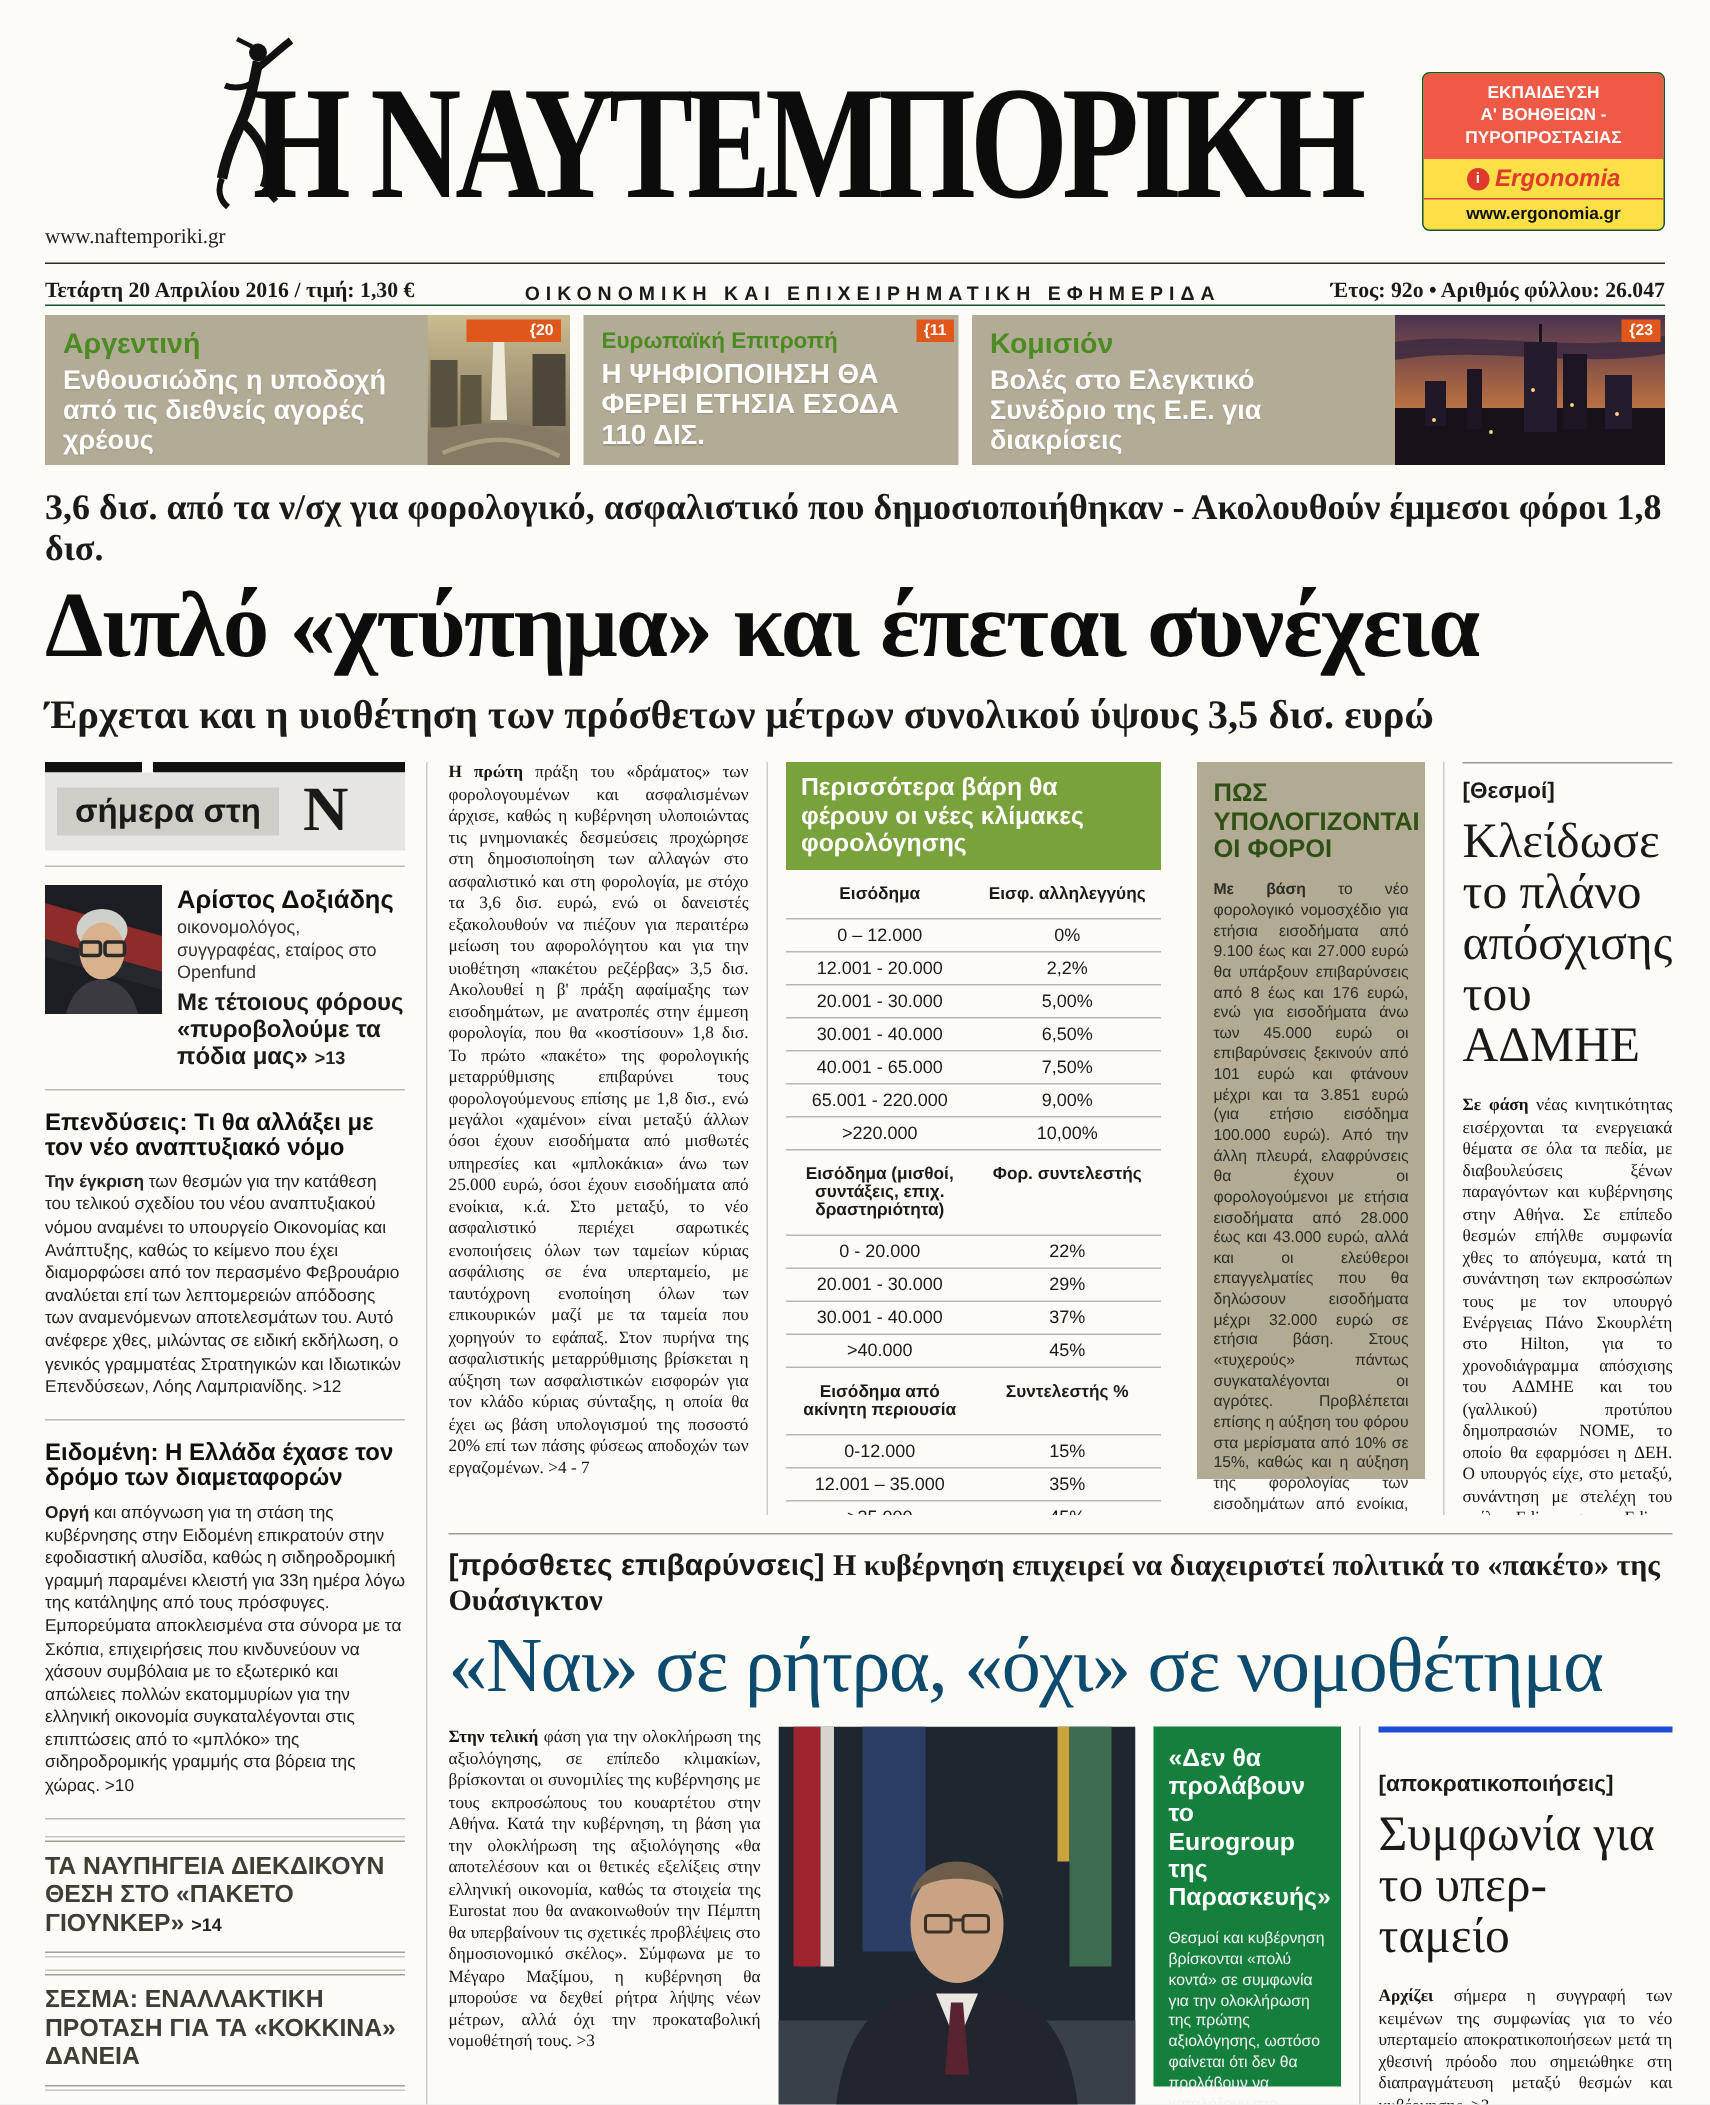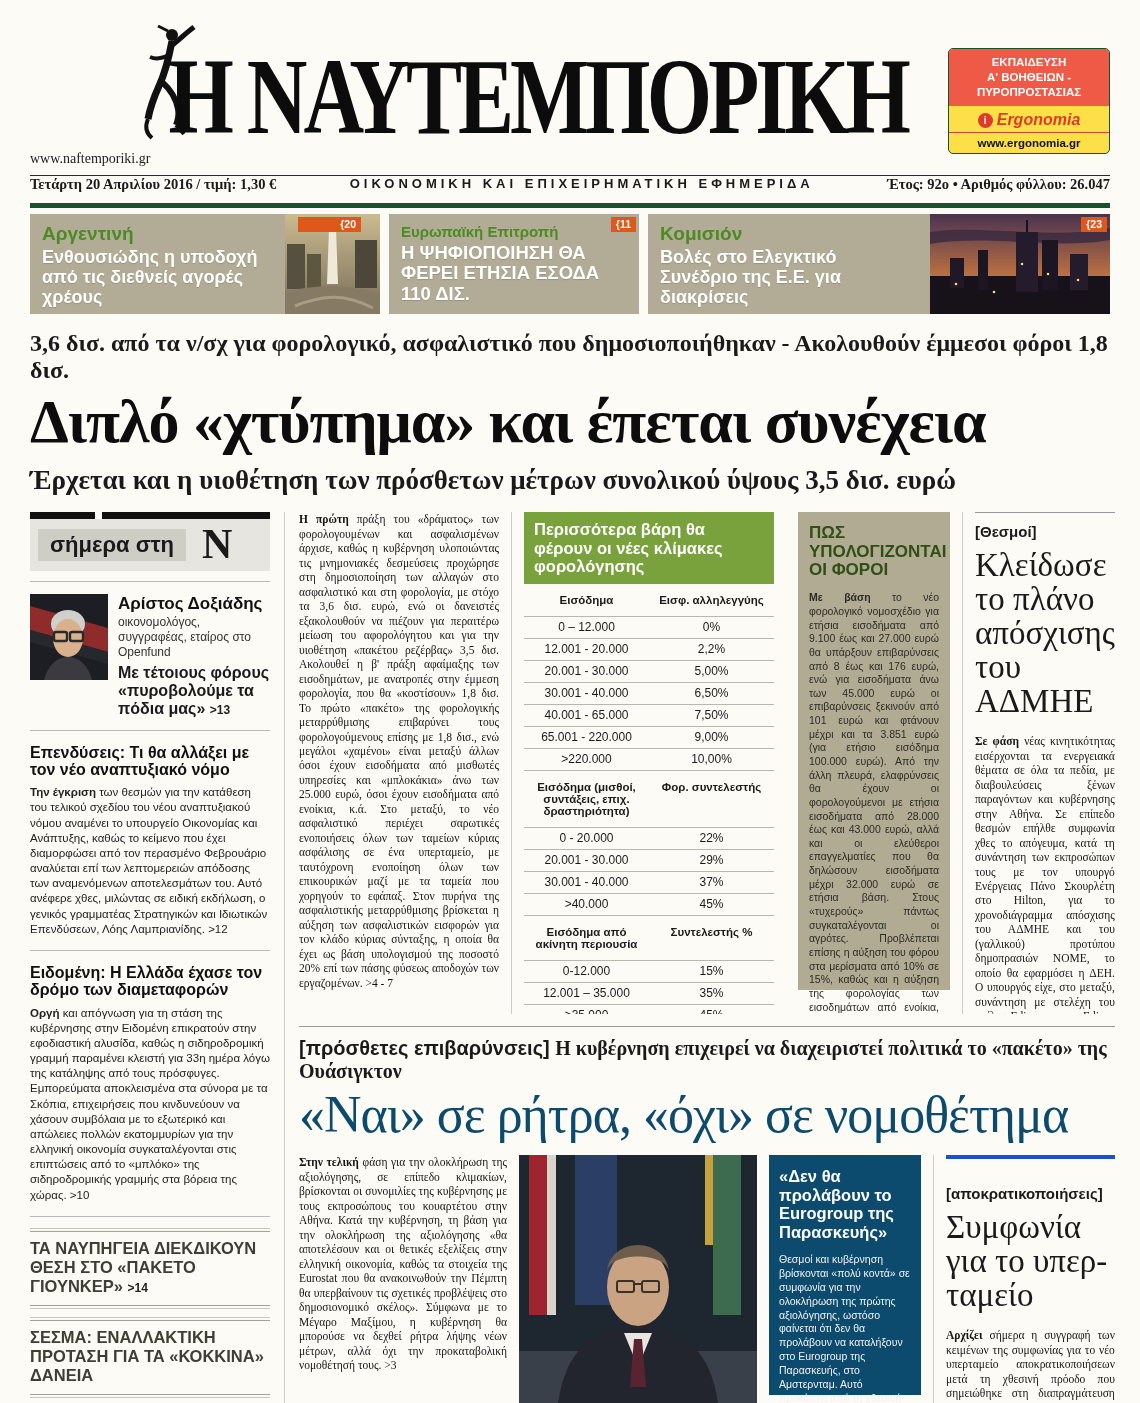--- a/index.html
+++ b/index.html
@@ -15,38 +15,38 @@
     font-family:"Liberation Serif",serif;font-weight:bold;font-size:84px;letter-spacing:-4px;white-space:nowrap;color:#0c0c0c;}
   .ad-box{position:absolute;right:0;top:48px;width:160px;border:1px solid #14532d;border-radius:5px;overflow:hidden;
     text-align:center;background:#fde047;}
   .ad-top{background:#ef5a47;color:#fff;font-weight:bold;font-size:11.5px;line-height:1.3;padding:6px 3px;}
   .ad-brand{padding:5px 0 3px;color:#e03a2d;font-weight:bold;font-size:16px;font-style:italic;}
   .ergo-mark{display:inline-block;width:15px;height:15px;border-radius:50%;background:#e03a2d;color:#fff;
     font-style:normal;font-size:10px;line-height:15px;text-align:center;vertical-align:middle;margin-right:4px;}
   .ad-url{border-top:1px solid #cf4437;color:#111;font-weight:bold;font-size:11.5px;padding:4px 0;}
 
   
-  .info-bar{margin:0 30px;border-top:1px solid #2a2a2a;border-bottom:5px solid #14532d;height:27px;
-    display:flex;justify-content:space-between;align-items:flex-start;}
+  .info-bar{margin:0 30px;border-top:1px solid #2a2a2a;border-bottom:1px solid #14532d;height:27px;
+    display:flex;justify-content:space-between;align-items:flex-end;}
   .info-date,.info-issue{font-family:"Liberation Serif",serif;font-size:14.5px;font-weight:bold;}
   .info-tagline{font-weight:bold;font-size:13px;letter-spacing:4px;}
 
   
   .strips{display:flex;gap:9px;margin:6px 30px 0;}
   .strip{background:#b2ac96;height:100px;position:relative;display:flex;overflow:hidden;}
   .strip-1{width:350px;}.strip-2{width:250px;}.strip-3{width:462px;}
   .strip-text{padding:10px 12px;flex:1;}
   .strip-kicker{color:#4c8b22;font-weight:bold;font-size:19px;line-height:1.05;}
   .strip-title{color:#fff;font-weight:bold;font-size:18px;line-height:1.12;margin-top:3px;text-shadow:0 1px 1px rgba(0,0,0,.15);}
   .strip-2 .strip-kicker{font-size:15px;}
   .strip-2 .strip-title{font-size:18.5px;}
   .strip-photo{height:100%;flex:none;}
   .badge{position:absolute;top:3px;background:#e0571c;color:#fff;font-size:10.5px;font-weight:bold;
     padding:1px 5px;line-height:1.2;}
-  .b1{right:19px;padding-left:42px;}.b2{right:3px;}.b3{right:3px;}
+  .b1{right:6px;padding-left:42px;}.b2{right:3px;}.b3{right:3px;}
 
   
   .lead{margin:0 30px;}
   .lead-kicker{font-family:"Liberation Serif",serif;font-weight:bold;font-size:24px;margin-top:16px;}
   .lead-headline{font-family:"Liberation Serif",serif;font-weight:bold;font-size:62px;line-height:1.02;
     letter-spacing:-1px;margin-top:6px;color:#0d0d0d;}
   .lead-subhead{font-family:"Liberation Serif",serif;font-weight:bold;font-size:27px;margin-top:12px;}
 
   
   .content{display:flex;margin:16px 30px 0;}
@@ -96,21 +96,21 @@
   
   .lower{border-top:1px solid #999;margin-top:12px;padding-top:10px;}
   .lower-kicker{font-size:20px;}
   .lk-tag{font-weight:bold;font-family:"Liberation Sans",sans-serif;}
   .lk-text{font-family:"Liberation Serif",serif;font-weight:bold;}
   .lower-headline{font-family:"Liberation Serif",serif;font-weight:normal;font-size:52px;letter-spacing:-1px;
     line-height:1.0;margin-top:6px;color:#0c4a6e;}
   .lower-cols{display:flex;margin-top:14px;}
   .lc-text{width:208px;flex:none;padding-right:12px;}
   .lc-photo{width:238px;height:256px;flex:none;}
-  .lc-quote{width:152px;flex:none;margin-left:12px;background:#0c4a6e;color:#fff;padding:12px 10px;
+  .lc-quote{width:125px;flex:none;margin-left:12px;background:#15803d;color:#fff;padding:12px 10px;
     box-sizing:border-box;height:240px;}
   .q-title{font-weight:bold;font-size:16.5px;line-height:1.12;}
   .q-body{font-size:10.5px;line-height:1.32;margin-top:12px;color:#f2f2f2;}
   .lc-right{flex:1;margin-left:12px;border-left:1px solid #ccc;padding-left:12px;}
   .lc-right-inner{border-top:4px solid #1d4ed8;padding-top:26px;}
   .lead-word{font-weight:bold;}
 </style>
 </head>
 <body>
 

